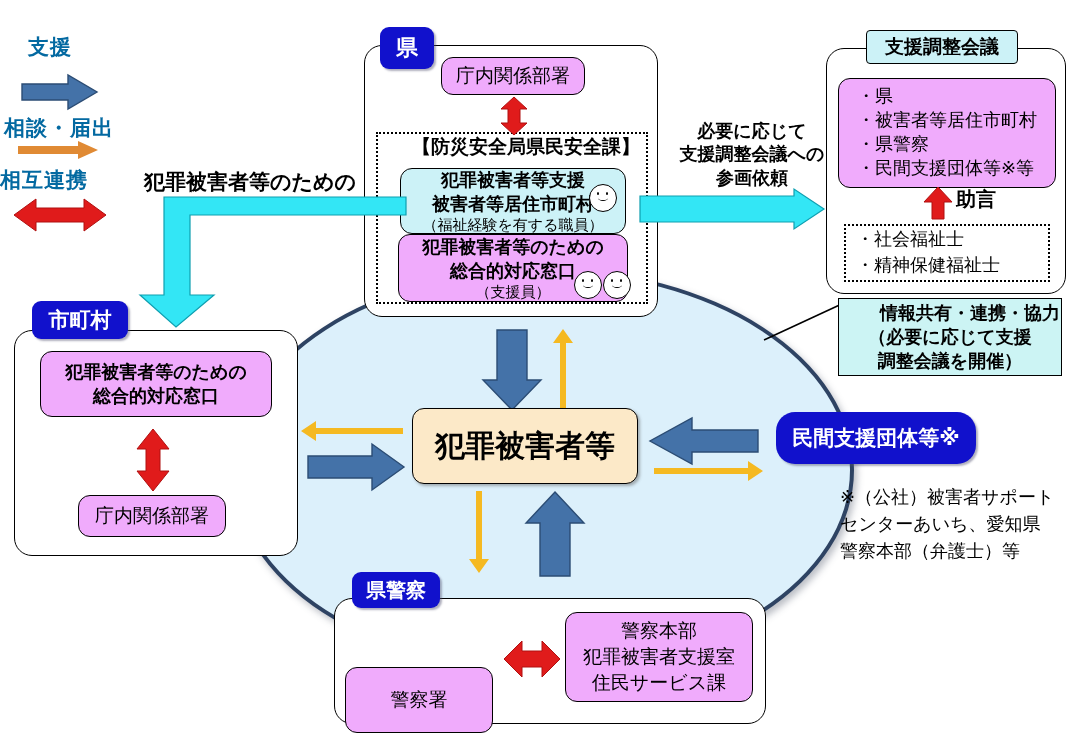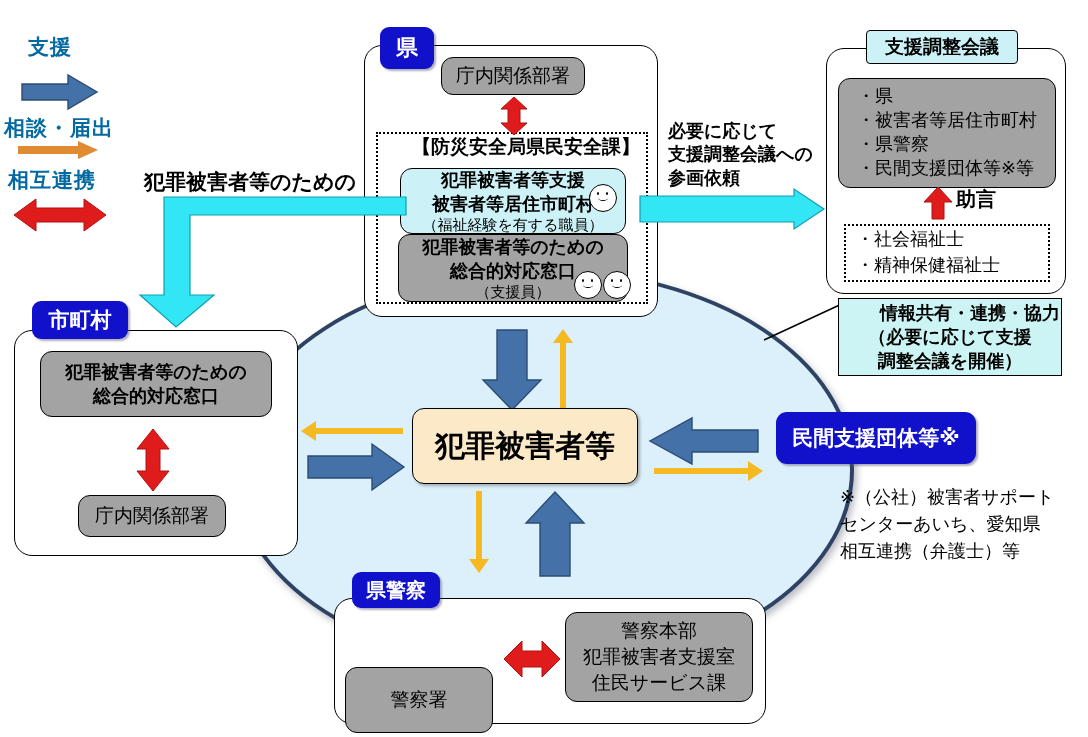--- a/index.html
+++ b/index.html
@@ -26,21 +26,21 @@
     border:1.5px solid #000;border-radius:4px;
     display:flex;align-items:center;justify-content:center;
     z-index:30;
   }
 
   
   .roundbox{
     background:#fff;border:1.3px solid #000;border-radius:18px;
   }
   .roundbox-sm{
-    background:#a3a3a3;border:1.2px solid #000;border-radius:12px;
+    background:#f0abfc;border:1.2px solid #000;border-radius:12px;
     display:flex;align-items:center;justify-content:center;text-align:right;
   }
   .dottedbox{
     border:2px dotted #000;background:transparent;
   }
   .cyanbox{
     background:#CCF2F7;border:1.4px solid #000;border-radius:12px;
     display:flex;align-items:center;justify-content:center;text-align:center;
   }
   .callout{
@@ -86,21 +86,21 @@
   <div class="txt legend-label" style="left:28px;top:35px;">支援</div>
   <svg class="arrowsvg" style="left:20px;top:72px;width:80px;height:40px;" viewBox="0 0 80 40">
     <polygon points="2,12 48,12 48,3 77,20 48,37 48,28 2,28" fill="#4472A8" stroke="#2B4C74" stroke-width="1.4"></polygon>
   </svg>
 
   <div class="txt legend-label" style="left:4px;top:116px;">相談・届出</div>
   <svg class="arrowsvg" style="left:16px;top:140px;width:84px;height:20px;" viewBox="0 0 84 20">
     <polygon points="2,6 62,6 62,1 82,10 62,19 62,14 2,14" fill="#E08A34"></polygon>
   </svg>
 
-  <div class="txt legend-label" style="left:8px;top:168px;">相互連携</div>
+  <div class="txt legend-label" style="left:0;top:168px;">相互連携</div>
   <svg class="arrowsvg" style="left:12px;top:196px;width:96px;height:38px;" viewBox="0 0 96 38">
     <polygon points="2,19 24,3 24,12 72,12 72,3 94,19 72,35 72,26 24,26 24,35" fill="#E01B1B" stroke="#B01010" stroke-width="1"></polygon>
   </svg>
 
   <div class="txt bold zt" style="left:144px;top:170px;font-size:21px;">犯罪被害者等のための</div>
   <svg class="arrowsvg" style="left:138px;top:195px;width:270px;height:135px;z-index:9;" viewBox="0 0 270 135">
     <path d="M268,2 L268,20 L52,20 L52,100 L76,100 L38,132 L2,100 L26,100 L26,2 Z" fill="#33E6F5" stroke="#0E9FB0" stroke-width="1.2"></path>
   </svg>
 
   <div class="abs roundbox" style="left:364px;top:45px;width:294px;height:272px;z-index:5;"></div>
@@ -139,21 +139,21 @@
     <i style="left:7px;top:7px;"></i>
       <i style="left:16px;top:7px;"></i>
       <u style="top:10px;"></u>
   </div>
   <div class="smiley" style="left:603px;top:271px;width:26px;height:26px;">
     <i style="left:7px;top:7px;"></i>
       <i style="left:16px;top:7px;"></i>
       <u style="top:10px;"></u>
   </div>
 
-  <div class="abs zt" style="left:668px;top:120px;width:168px;text-align:left;font-size:18px;font-weight:bold;line-height:1.3;">
+  <div class="abs zt" style="left:668px;top:120px;width:168px;text-align:center;font-size:18px;font-weight:bold;line-height:1.3;">
     <div>必要に応じて</div>
     <div>支援調整会議への</div>
     <div>参画依頼</div>
   </div>
   <svg class="arrowsvg" style="left:640px;top:188px;width:186px;height:42px;z-index:9;" viewBox="0 0 186 42">
     <polygon points="0,8 154,8 154,1 184,21 154,41 154,34 0,34" fill="#33E6F5" stroke="#0E9FB0" stroke-width="1.2"></polygon>
   </svg>
 
   <div class="abs roundbox" style="left:826px;top:48px;width:240px;height:246px;z-index:5;"></div>
   <div class="abs badge-cyan" style="left:866px;top:30px;width:152px;height:34px;font-size:19px;">
@@ -253,23 +253,23 @@
   <svg class="arrowsvg" style="left:503px;top:638px;width:58px;height:42px;z-index:9;" viewBox="0 0 58 42">
     <polygon points="1,21 19,3 19,13 39,13 39,3 57,21 39,39 39,29 19,29 19,39" fill="#E01B1B" stroke="#B01010" stroke-width="1"></polygon>
   </svg>
 
   <div class="abs roundbox-sm" style="left:565px;top:612px;width:188px;height:90px;z-index:8;flex-direction:column;">
     <div style="font-size:19px;">警察本部</div>
     <div style="font-size:19px;">犯罪被害者支援室</div>
     <div style="font-size:19px;">住民サービス課</div>
   </div>
 
-  <div class="abs badge-navy" style="left:776px;top:412px;width:200px;height:52px;font-size:21px;border-radius:11px;">
+  <div class="abs badge-navy" style="left:776px;top:412px;width:200px;height:52px;font-size:21px;border-radius:19px;">
       <span>民間支援団体等※</span>
     </div>
 
   <div class="abs zt" style="left:840px;top:484px;width:240px;font-size:18px;line-height:1.5;">
     <div>※（公社）被害者サポート</div>
     <div>センターあいち、愛知県</div>
-    <div>相互連携（弁護士）等</div>
+    <div>警察本部（弁護士）等</div>
   </div>
 
 </div>
 
 </body></html>

